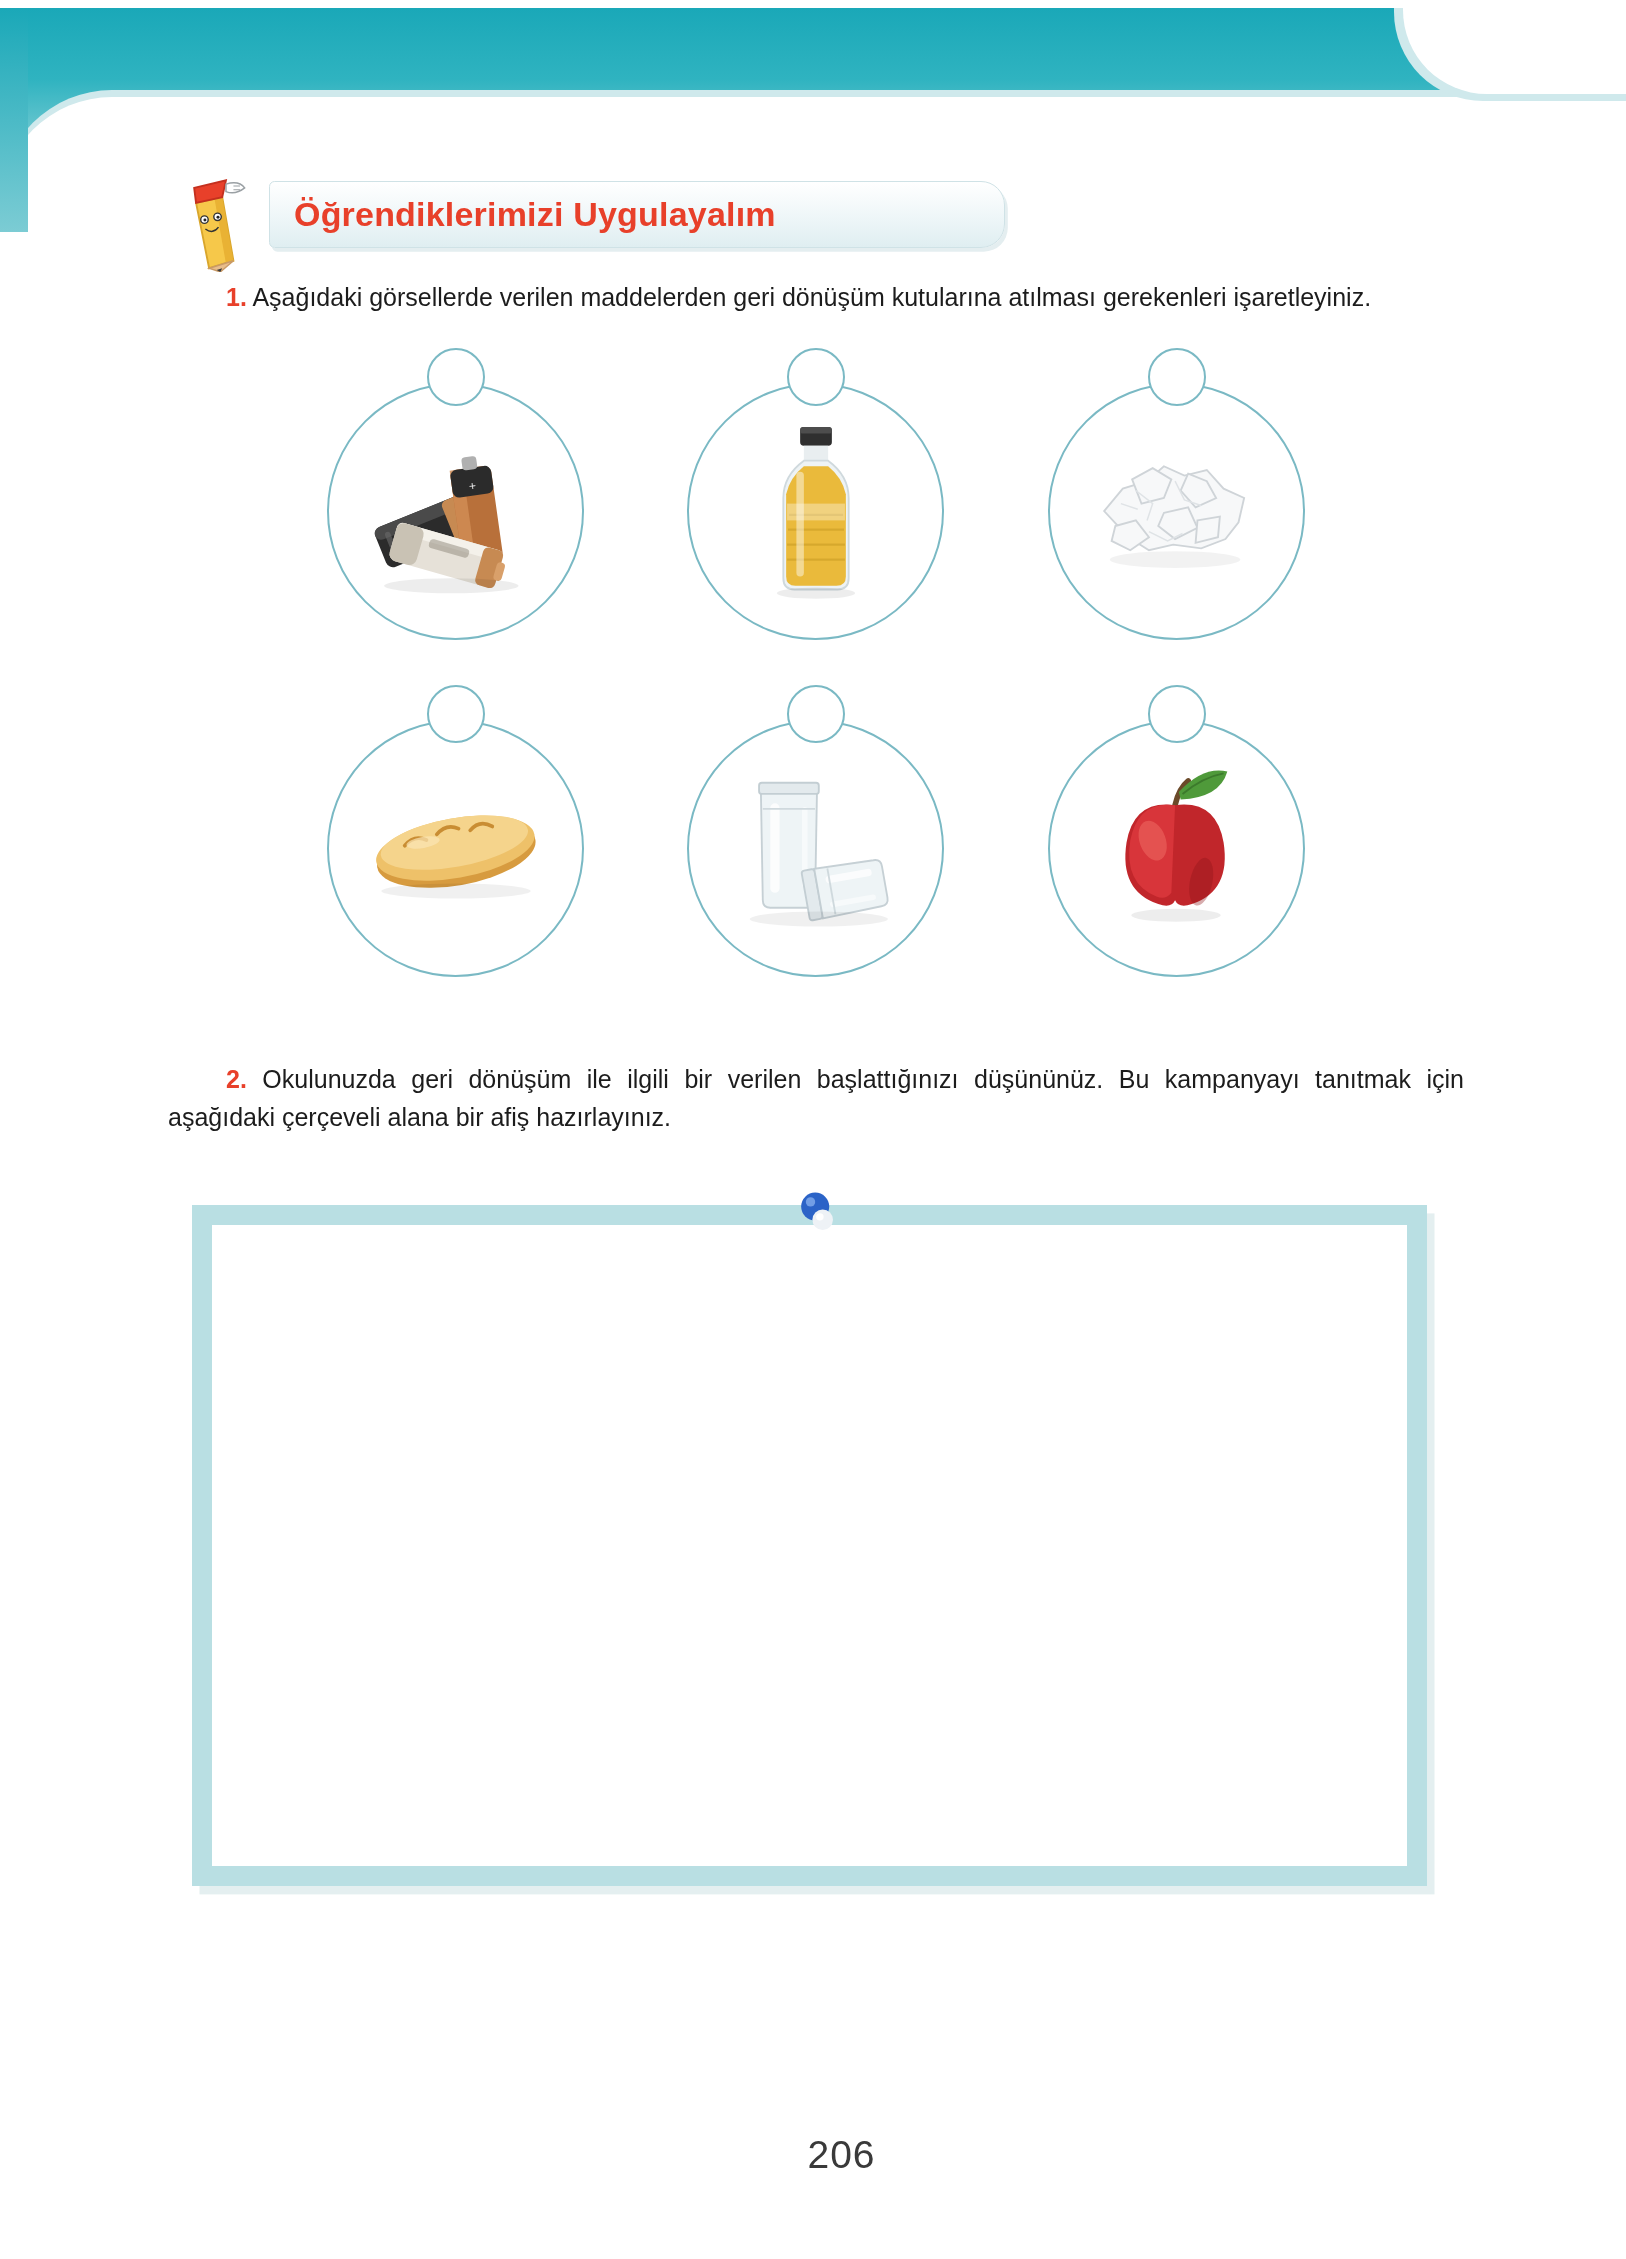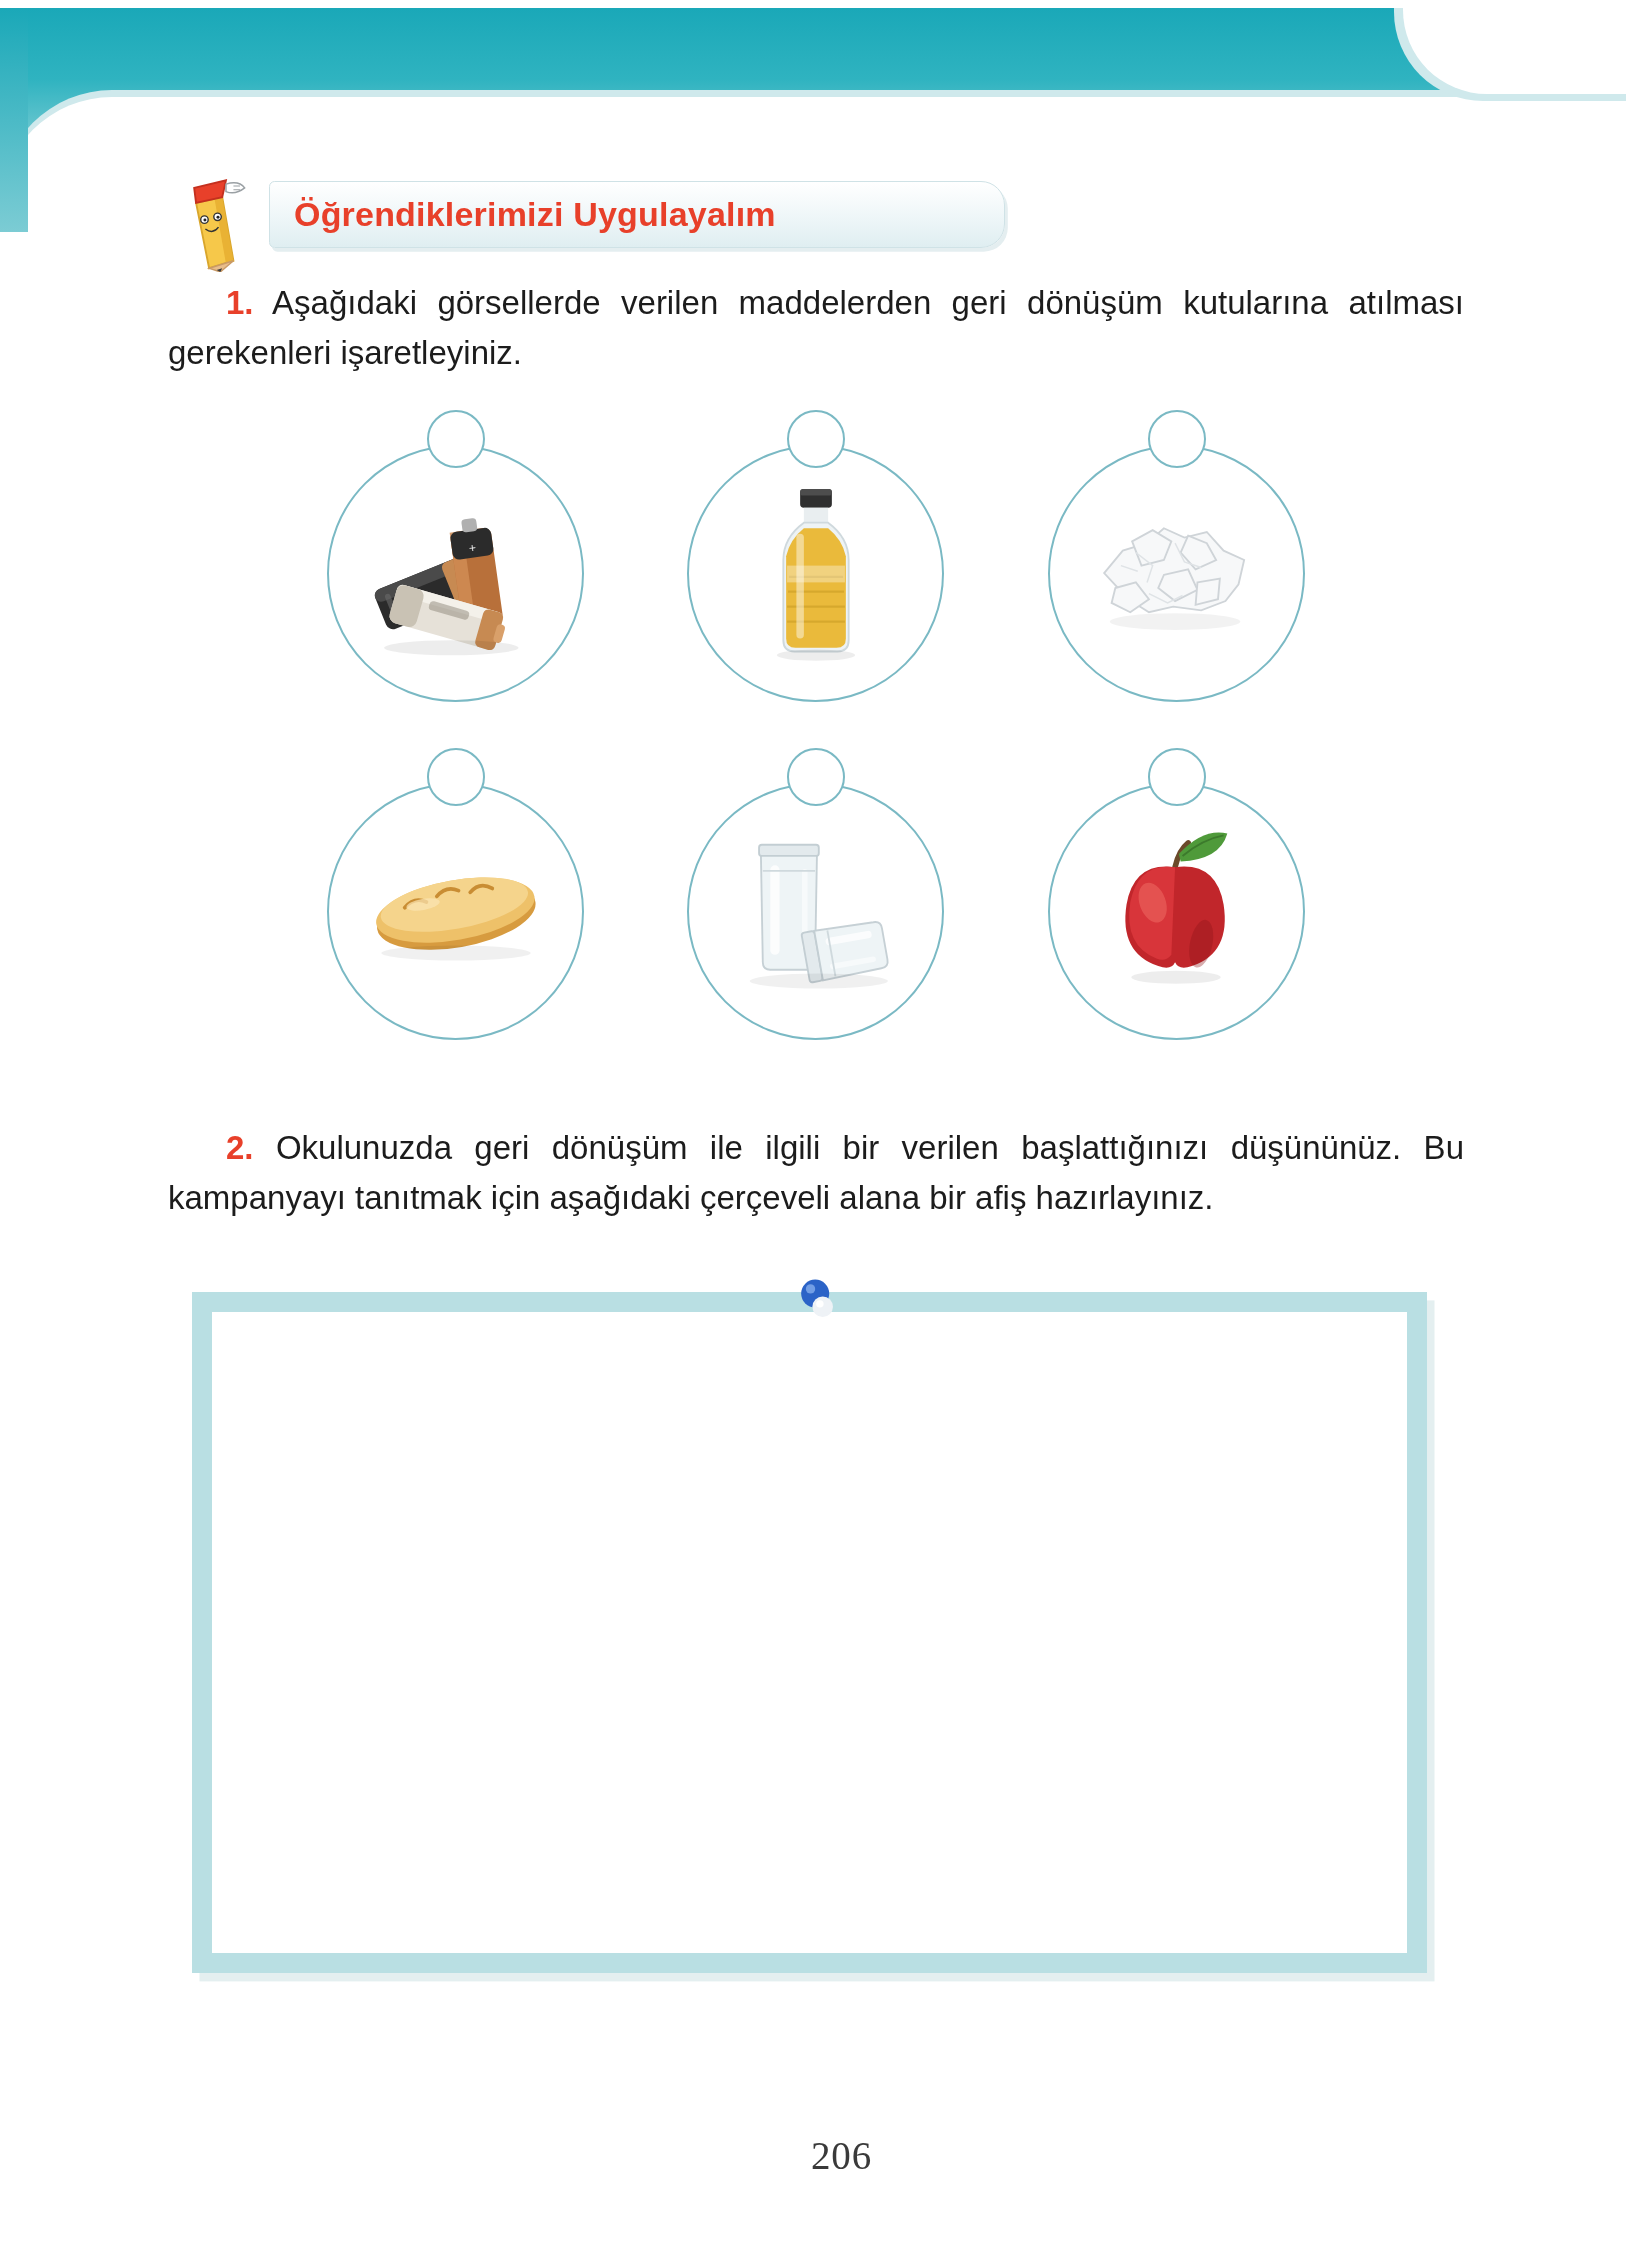--- a/index.html
+++ b/index.html
@@ -113,21 +113,21 @@
     color: #e8402a;
     font-size: 34px;
     font-weight: bold;
     letter-spacing: 0.2px;
     padding-left: 24px;
   }
 
   
   .q-block {
     margin-top: 13px;
-    font-size: 33px;
+    font-size: 25px;
     line-height: 1.52;
     color: #1c1c1c;
     text-align: justify;
     text-justify: inter-word;
   }
   .q-num {
     color: #e8402a;
     font-weight: bold;
   }
   .q-indent { display: inline-block; width: 58px; }
@@ -201,21 +201,21 @@
   .page-number {
     position: absolute;
     top: 2125px;
     left: 0;
     width: 1627px;
     text-align: center;
     font-size: 39px;
     color: #3a3a3a;
     letter-spacing: 0.9px;
   }
-  .page-number .pn-inner { margin-left: 56px; font-family: Liberation Serif, serif; }
+  .page-number .pn-inner { margin-left: 56px; }
 </style>
 </head>
 <body>
 
 <div class="page">
 
   <div class="top-band">
     <div class="band-curve-line"></div>
     <div class="band-curve"></div>
     <div class="band-right-notch-edge"></div>

